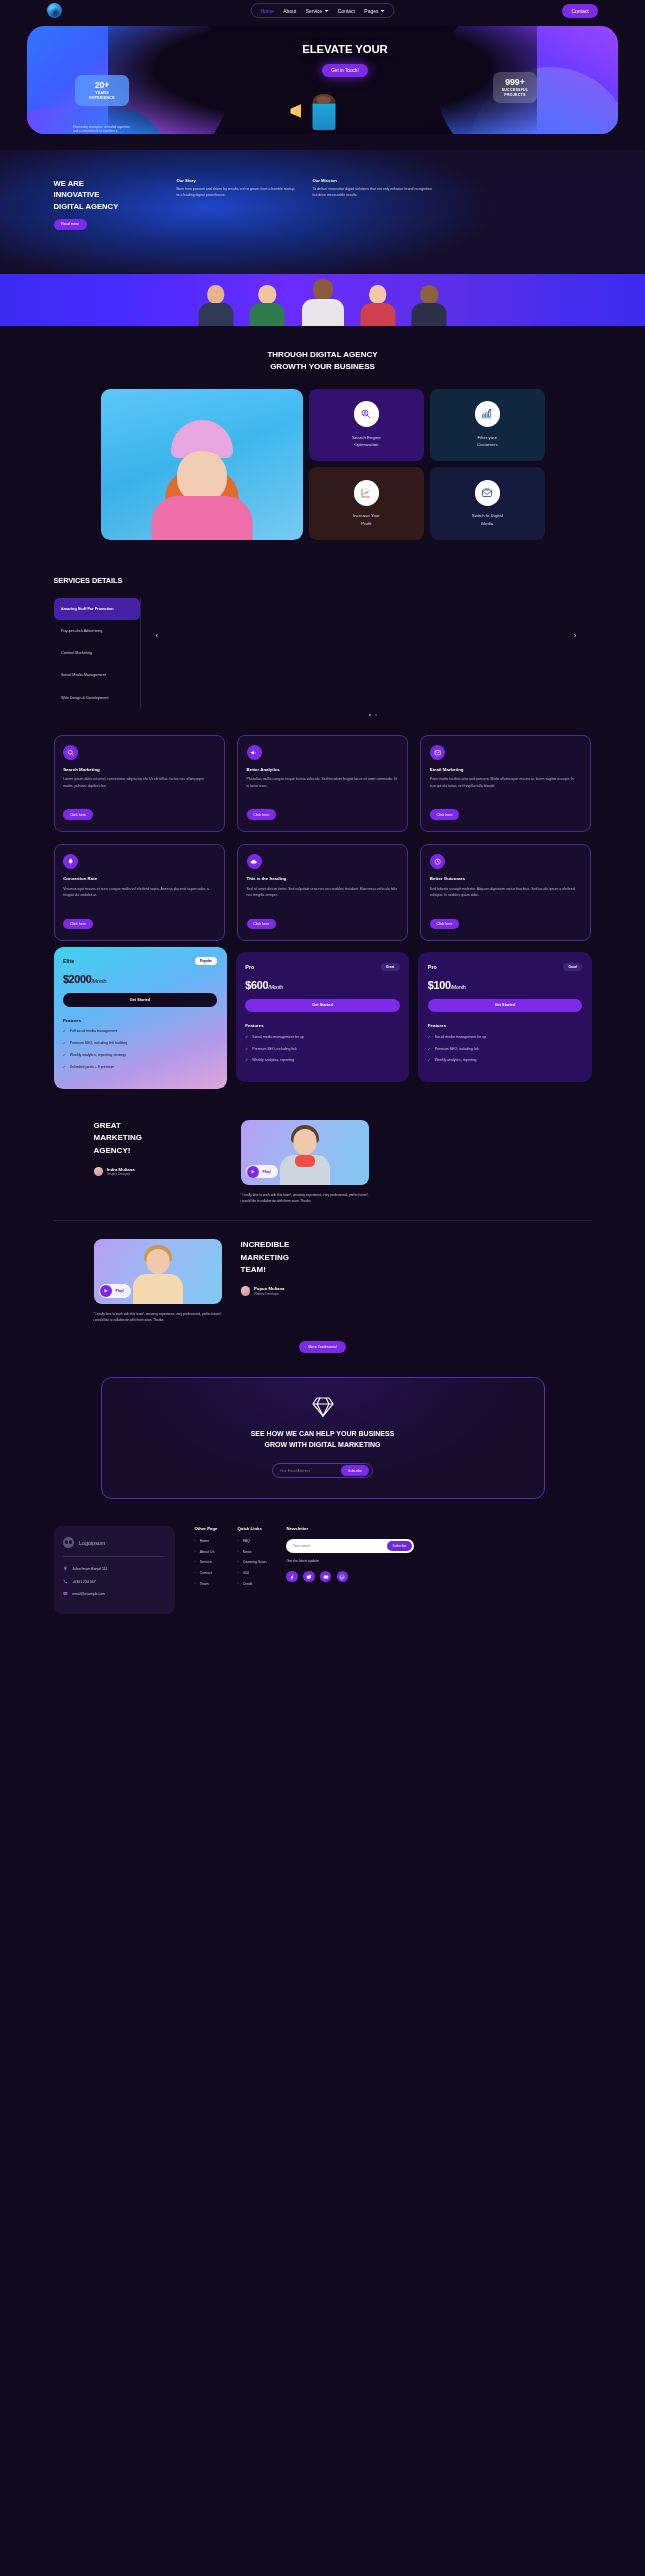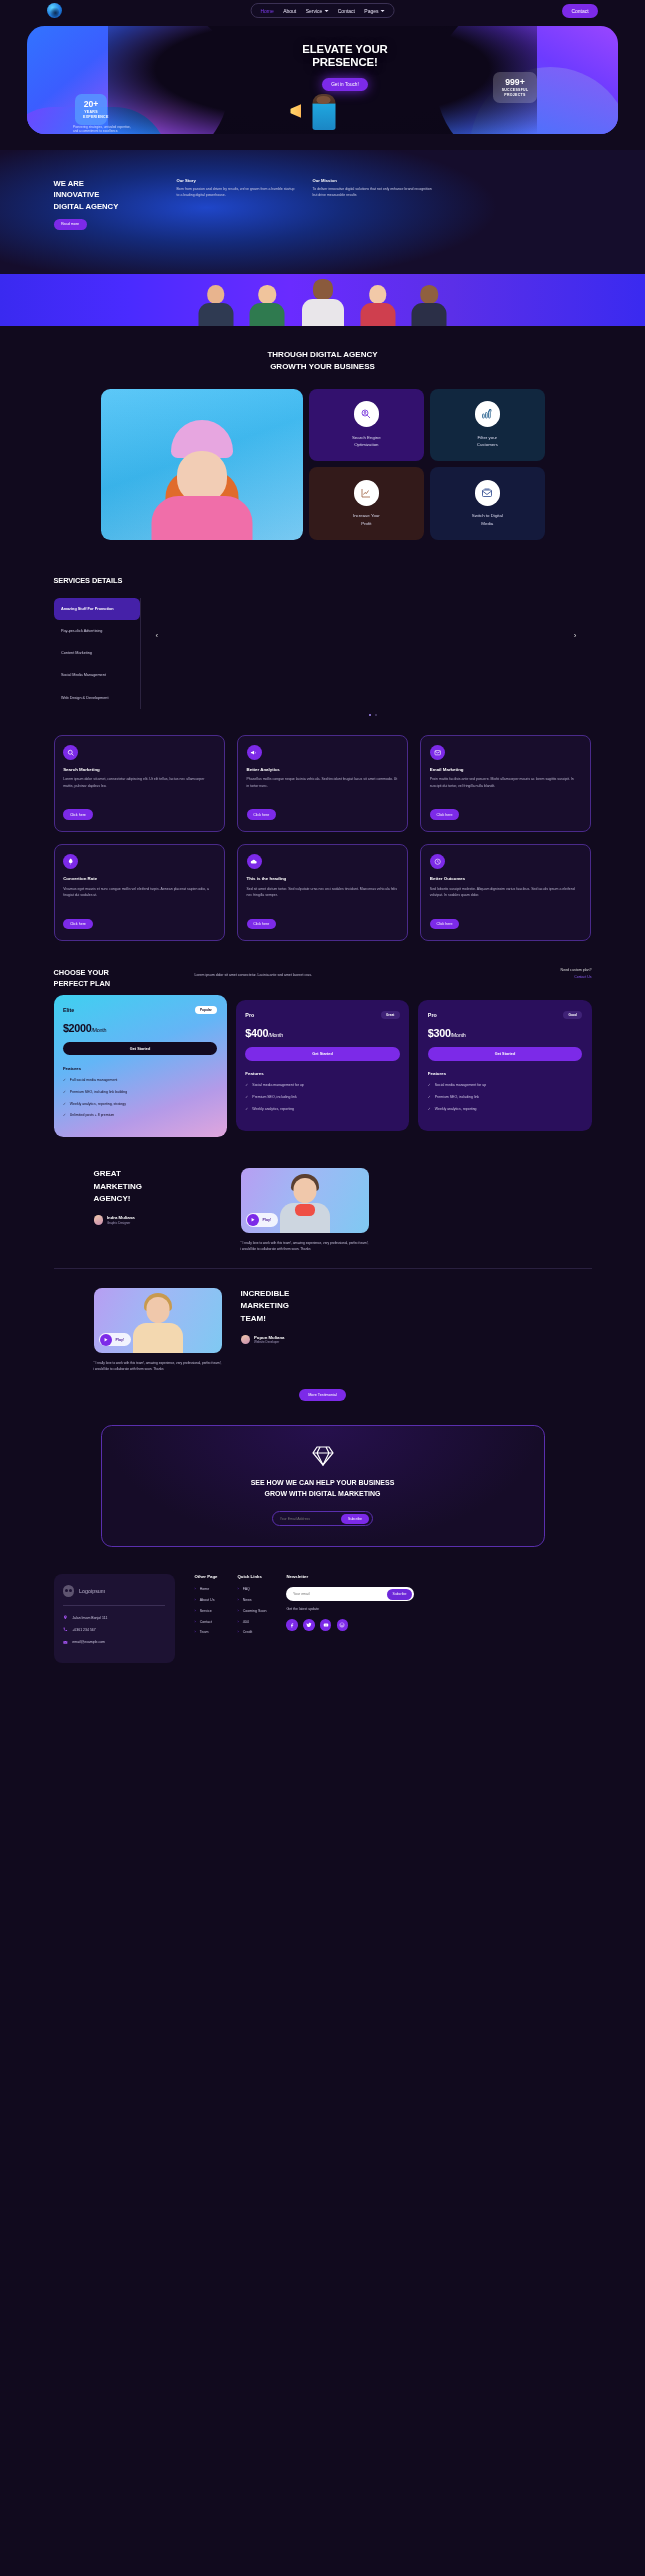--- a/index.html
+++ b/index.html
@@ -41,21 +41,21 @@
   .hero-dark { position:absolute; left:81px; right:81px; top:0; bottom:0;
     background:radial-gradient(ellipse at 50% 40%, #0d0719 0%, #0d0719 55%, rgba(13,7,25,0) 100%); }
   .hero-content { position:relative; z-index:5; text-align:center; padding-top:17.5px;margin-left:45px; }
   .hero-h1 { font-size:11.4px; font-weight:800; letter-spacing:-0.1px; line-height:1.18; text-transform:uppercase;
       text-shadow:0 1.3px 8px rgba(0,0,0,.6); }
   .hero-btn { margin-top:8px; background:#7c2ae8; border:none; border-radius:9.4px; color:#fff; font-size:4.7px;
       padding:4px 9.4px; cursor:pointer; box-shadow:0 0 12px rgba(124,42,232,.8); }
   .stat { position:absolute; z-index:6; border-radius:6.7px; text-align:center; padding:5.4px 8px; }
   .stat .n { font-size:8.7px; font-weight:800; }
   .stat .l { font-size:3.5px; font-weight:700; letter-spacing:0.3px; margin-top:1.3px; line-height:1.35; }
-  .stat-left { left:48px; top:68px; width:32px; background:rgba(86,150,255,.85); }
+  .stat-left { left:48px; top:49px; width:54px; background:rgba(86,150,255,.85); }
   .stat-left-note { position:absolute; z-index:6; left:46px; top:99px; width:62px; font-size:3.1px; color:#cfd9ff; line-height:1.6; }
   .stat-right { right:81px; top:46px; width:44px; background:rgba(255,255,255,.2); backdrop-filter:blur(2.7px); }
   .hero-person { position:absolute; z-index:7; left:50%; transform:translateX(-50%); bottom:4px; width:81px; height:36px; }
   .mega { position:absolute; left:8px; top:10.8px; width:20px; height:13.4px;
      background:linear-gradient(90deg,#ffd66b,#ff9f43); clip-path:polygon(0 35%,55% 0,55% 100%,0 65%); }
   .man { position:absolute; left:30px; top:0; width:23px; height:36px; border-radius:9.4px 9.4px 2.7px 2.7px;
      background:linear-gradient(180deg,#5b3d2e 0%,#4a2f22 26%,#1fa7df 27%,#1b86c4 100%); }
   .man:after{content:"";position:absolute;left:4.7px;top:2.7px;width:13.4px;height:7.4px;border-radius:50%;background:#7a5138;}
 
   
@@ -223,21 +223,20 @@
   <section class="hero">
     <div class="blob-a"></div>
     <div class="blob-a2"></div>
     <div class="blob-b"></div>
     <div class="blob-b2"></div>
     <div class="hero-dark"></div>
 
     <div class="hero-content">
       <h1 class="hero-h1">
         <div>ELEVATE YOUR</div>
-        <div>PRESENCE!</div>
       </h1>
       <button class="hero-btn">Get in Touch!</button>
     </div>
 
     <div class="stat stat-left">
       <div class="n">20+</div>
       <div class="l">YEARS EXPERIENCE</div>
     </div>
     <div class="stat-left-note">Pioneering strategies, unrivaled expertise, and a commitment to excellence.</div>
 
@@ -439,31 +438,20 @@
             <circle cx="12" cy="12" r="8.5"></circle>
             <path d="M12 7.5V12l3 2"></path>
           </svg>
         </div>
       <h4>Better Outcomes</h4>
       <p>Sed lobortis suscipit molestie. Aliquam dignissim varius faucibus. Sed iaculis ipsum a eleifend volutpat. In sodales quam dolor.</p>
       <button class="f-btn">Click here</button>
     </div>
   </section>
 
-  <div class="price-head">
-    <h2>
-      <div>CHOOSE YOUR</div>
-      <div>PERFECT PLAN</div>
-    </h2>
-    <p>Lorem ipsum dolor sit amet consectetur. Lacinia ante sed amet laoreet cras.</p>
-    <div class="price-need">
-      <div class="q">Need custom plan?</div>
-      <a href="#">Contact Us</a>
-    </div>
-  </div>
 
   <div class="plans">
     <div class="plan elite">
       <div class="plan-top">
         <div class="plan-name">Elite</div>
         <div class="badge">Popular</div>
       </div>
       <div class="plan-price"><span>$2000</span><small>/Month</small></div>
       <button class="plan-cta">Get Started</button>
       <h5>Features</h5>
@@ -484,21 +472,21 @@
             <span class="chk">✓</span>
             <span>Unlimited posts + 8 premium</span>
           </li>
       </ul>
     </div>
     <div class="plan dark">
       <div class="plan-top">
         <div class="plan-name">Pro</div>
         <div class="badge dim">Great</div>
       </div>
-      <div class="plan-price"><span>$400</span><small>/Month</small></div>
+      <div class="plan-price"><span>$600</span><small>/Month</small></div>
       <button class="plan-cta">Get Started</button>
       <h5>Features</h5>
       <ul>
         <li>
             <span class="chk">✓</span>
             <span>Social media management for up</span>
           </li>
         <li>
             <span class="chk">✓</span>
             <span>Premium SEO, including link</span>
@@ -507,21 +495,21 @@
             <span class="chk">✓</span>
             <span>Weekly analytics, reporting</span>
           </li>
       </ul>
     </div>
     <div class="plan dark">
       <div class="plan-top">
         <div class="plan-name">Pro</div>
         <div class="badge dim">Good</div>
       </div>
-      <div class="plan-price"><span>$300</span><small>/Month</small></div>
+      <div class="plan-price"><span>$100</span><small>/Month</small></div>
       <button class="plan-cta">Get Started</button>
       <h5>Features</h5>
       <ul>
         <li>
             <span class="chk">✓</span>
             <span>Social media management for up</span>
           </li>
         <li>
             <span class="chk">✓</span>
             <span>Premium SEO, including link</span>

